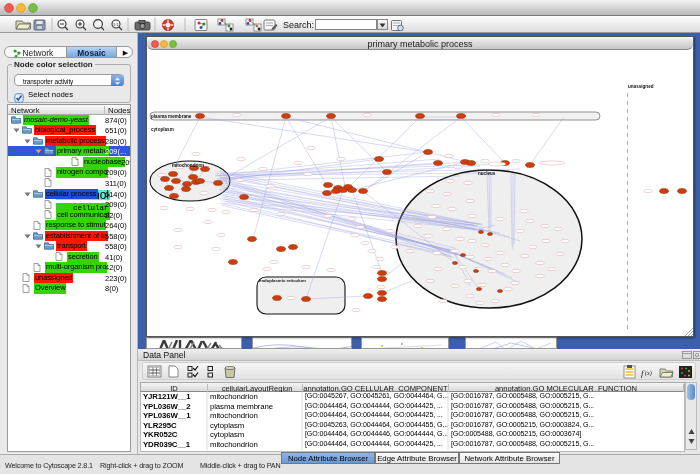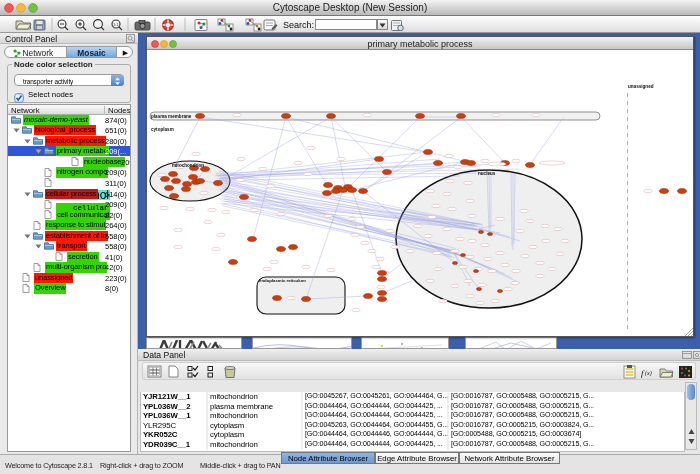--- a/index.html
+++ b/index.html
@@ -4,21 +4,20 @@
 html,body { width:700px; height:474px; overflow:hidden; font-family:"Liberation Sans", sans-serif; }
 .abs { position:absolute; }
 </style></head>
 <body style="position:relative;background:#e8e8e8;">
 <div class="abs" style="left:0;top:0;width:700px;height:16px;background:linear-gradient(#f4f4f4,#d0d0d0 60%,#b9b9b9);border-bottom:1px solid #777;">
 <svg class="abs" style="left:4px;top:3px" width="40" height="10" viewBox="0 0 40 10">
 <circle cx="5" cy="5" r="4.4" fill="#f45952" stroke="#d33e36" stroke-width="0.7"></circle>
 <circle cx="17" cy="5" r="4.4" fill="#f5b935" stroke="#d39c2a" stroke-width="0.7"></circle>
 <circle cx="29" cy="5" r="4.4" fill="#76c043" stroke="#5b9e2e" stroke-width="0.7"></circle>
 </svg>
-<div class="abs" style="left:0;top:2px;width:700px;text-align:center;font-size:10px;color:#222;">Cytoscape Desktop (New Session)</div>
 </div>
 <div class="abs" style="left:0;top:16px;width:700px;height:17px;background:linear-gradient(#fdfdfd,#dedede);border-bottom:1px solid #9a9a9a;">
 <svg class="abs" style="left:0;top:0" width="700" height="17" viewBox="0 0 700 17">
 <line x1="52" y1="2" x2="52" y2="15" stroke="#bbb"></line>
       <line x1="128" y1="2" x2="128" y2="15" stroke="#bbb"></line>
 <line x1="155" y1="2" x2="155" y2="15" stroke="#bbb"></line>
       <line x1="185" y1="2" x2="185" y2="15" stroke="#bbb"></line>
 <g>
 <path d="M16 5 l6 0 l1.5 2 l7 0 l0 6 l-14.5 0 Z" fill="#d9d9a8" stroke="#666" stroke-width="0.9"></path>
 <path d="M16 13 l3-5 l12 0 l-3 5 Z" fill="#efefc8" stroke="#666" stroke-width="0.9"></path>
@@ -91,28 +90,20 @@
       <path d="M0.5 0.5 L6.5 0.5 L3.5 4.5 Z" fill="#333"></path>
     </svg>
 <svg class="abs" style="left:391px;top:3px" width="13" height="12" viewBox="0 0 13 12">
 <rect x="0.5" y="1.5" width="10" height="10" rx="1" fill="#f2f2f2" stroke="#666" stroke-width="0.9"></rect>
 <line x1="2" y1="4" x2="9" y2="4" stroke="#999" stroke-width="0.7"></line>
       <line x1="2" y1="6.5" x2="9" y2="6.5" stroke="#999" stroke-width="0.7"></line>
 <circle cx="9.5" cy="9" r="2.8" fill="#cfe0f0" stroke="#456" stroke-width="0.8"></circle>
 </svg>
 </div>
 <div class="abs" style="left:0;top:33px;width:138px;height:421px;background:#e9e9e9;border-right:1px solid #b5b5b5;">
-<div class="abs" style="left:0;top:0;width:138px;height:11px;background:linear-gradient(#efefef,#d6d6d6);border-bottom:1px solid #bbb;">
-      <span style="position:absolute;left:5px;top:1px;font-size:8.6px;color:#111;">Control Panel</span>
-<svg class="abs" style="left:126px;top:1px" width="9" height="9" viewBox="0 0 9 9">
-        <rect x="0.5" y="0.5" width="8" height="8" fill="none" stroke="#888" stroke-width="0.8"></rect>
-        <circle cx="4" cy="4" r="2" fill="none" stroke="#888" stroke-width="0.8"></circle>
-        <line x1="5.5" y1="5.5" x2="7.5" y2="7.5" stroke="#888" stroke-width="0.8"></line>
-      </svg>
-    </div>
 <div class="abs" style="left:4px;top:13px;width:129px;height:12px;border:1px solid #999;border-radius:7px;background:#fafafa;overflow:hidden;">
 <div class="abs" style="left:0;top:0;width:62px;height:12px;border-right:1px solid #999;text-align:center;font-size:8.4px;line-height:12px;color:#222;">&nbsp;&nbsp;Network</div>
 <svg class="abs" style="left:8px;top:2px" width="8" height="9" viewBox="0 0 8 9">
         <circle cx="2" cy="2" r="1.5" fill="#2a2"></circle>
         <circle cx="6" cy="4" r="1.5" fill="#2a2"></circle>
         <circle cx="3" cy="7.5" r="1.5" fill="#2a2"></circle>
         <path d="M2 2 L6 4 L3 7.5" fill="none" stroke="#383" stroke-width="0.7"></path>
       </svg>
 <div class="abs" style="left:62px;top:0;width:50px;height:12px;border-right:1px solid #999;background:linear-gradient(#b5d5f5,#6ba0da);text-align:center;font-size:8.4px;line-height:12px;font-weight:bold;color:#102040;">Mosaic</div>
 <div class="abs" style="left:112px;top:0;width:17px;height:12px;text-align:center;font-size:7px;line-height:12px;color:#111;">▶</div>
@@ -222,21 +213,21 @@
 <div style="position:absolute;left:0;top:83.5px;width:123px;height:10.2px;">
 <svg style="position:absolute;left:16px;top:3px" width="7" height="5" viewBox="0 0 7 5">
           <path d="M0.5 0.5 L6.5 0.5 L3.5 4.5 Z" fill="#777"></path>
         </svg>
 <span style="position:absolute;left:25px;top:1px;line-height:0;">
           <svg style="display:block" width="10" height="8" viewBox="0 0 10 8">
             <path d="M0.5 1.8 L0.5 7.2 L9.5 7.2 L9.5 2.6 L5 2.6 L4.2 0.8 L0.5 0.8 Z" fill="#6d9cc8" stroke="#3c6a96" stroke-width="0.8"></path>
             <rect x="1" y="3" width="8" height="1" fill="#a8c8e4"></rect>
           </svg>
         </span>
-<span style="position:absolute;left:37px;top:0px;background:#b91c1c;color:#000;font-size:7.5px;letter-spacing:-0.1px;line-height:10.2px;white-space:nowrap;padding:0 1px;display:inline-block;max-width:65px;overflow:hidden;">cellular process</span>
+<span style="position:absolute;left:37px;top:0px;background:#1d4ed8;color:#000;font-size:7.5px;letter-spacing:-0.1px;line-height:10.2px;white-space:nowrap;padding:0 1px;display:inline-block;max-width:65px;overflow:hidden;">cellular process</span>
 <span style="position:absolute;left:97px;top:1px;font-size:7.5px;line-height:10.2px;color:#000;">614(0)</span>
 </div>
 <div style="position:absolute;left:0;top:94.0px;width:123px;height:10.2px;">
 <span style="position:absolute;left:36px;top:0.5px;line-height:0;">
           <svg style="display:block" width="8" height="9" viewBox="0 0 8 9">
             <path d="M1 0.5 L5 0.5 L7 2.5 L7 8.5 L1 8.5 Z" fill="#fdfdfd" stroke="#888" stroke-width="0.8"></path>
             <path d="M5 0.5 L5 2.5 L7 2.5" fill="none" stroke="#888" stroke-width="0.8"></path>
           </svg>
         </span>
 <span style="position:absolute;left:48px;top:4px;background:#35d503;color:#000;font-size:7.5px;letter-spacing:-0.1px;line-height:10.2px;white-space:nowrap;padding:0 17px;display:inline-block;max-width:54px;overflow:hidden;font-family:Liberation Mono, monospace;">cellular metabo</span>
@@ -360,21 +351,21 @@
         <circle cx="20" cy="6" r="1" fill="#cc0"></circle>
         <circle cx="40" cy="4" r="1" fill="#8a8"></circle>
         <circle cx="60" cy="8" r="1" fill="#cc0"></circle>
         <line x1="5" y1="9" x2="80" y2="5" stroke="#bbb" stroke-width="0.5"></line>
       </svg></div>
 <div class="abs" style="left:327px;top:304px;width:92px;height:12px;background:#fff;border:1px solid #999;overflow:hidden;"><svg width="92" height="12" viewBox="0 0 92 12">
         <path d="M10 10 L30 2 L40 10 L55 1 L70 9 L85 3" fill="none" stroke="#aab0e0" stroke-width="0.6"></path>
         <path d="M20 11 L45 3 L75 10" fill="none" stroke="#99a0e0" stroke-width="0.6"></path>
       </svg></div>
 <div class="abs" style="left:8px;top:3px;width:548px;height:301px;background:#fff;border:1px solid #555;box-shadow:1px 1px 2px rgba(0,0,0,0.4);">
-<div class="abs" style="left:0;top:0;width:546px;height:13px;background:linear-gradient(#f2f2f2,#c6c6c6);border-bottom:1px solid #888;">
+<div class="abs" style="left:0;top:0;width:546px;height:13px;background:linear-gradient(#f2f2f2,#c6c6c6);border-bottom:1px solid #888;border-radius:6px;">
 <svg class="abs" style="left:4px;top:3px" width="28" height="8" viewBox="0 0 28 8">
 <circle cx="4" cy="4" r="3.5" fill="#f45952" stroke="#c33" stroke-width="0.6"></circle>
 <circle cx="13" cy="4" r="3.5" fill="#f5b935" stroke="#c92" stroke-width="0.6"></circle>
 <circle cx="22" cy="4" r="3.5" fill="#76c043" stroke="#592" stroke-width="0.6"></circle>
 </svg>
 <div class="abs" style="left:0;top:2px;width:546px;text-align:center;font-size:9px;color:#222;">primary metabolic process</div>
 </div>
 <div class="abs" style="left:0;top:13px;width:546px;height:286px;background:#fff;overflow:hidden;">
 <svg width="546" height="288" viewBox="0 0 546 288" style="position:absolute;left:0;top:0">
 <rect x="3" y="62" width="450" height="8" rx="4" ry="4" fill="#f1f1f1" stroke="#666" stroke-width="0.7"></rect>
@@ -704,36 +695,42 @@
             <rect x="56" y="1" width="13" height="12" fill="#222"></rect>
             <circle cx="59" cy="3.5" r="1" fill="#e33"></circle>
             <circle cx="63" cy="3.5" r="1" fill="#3a3"></circle>
             <circle cx="66" cy="6" r="1" fill="#ea0"></circle>
             <circle cx="59" cy="8" r="1" fill="#3a3"></circle>
             <circle cx="62" cy="10.5" r="1" fill="#e33"></circle>
             <circle cx="66" cy="10.5" r="1" fill="#ea0"></circle>
           </g>
 </svg>
 </div>
+<div class="abs" style="left:2px;top:33px;width:545px;height:9.5px;background:linear-gradient(#f4f4f4,#d9d9d9);border:1px solid #aaa;border-bottom:1px solid #888;">
+<span class="abs" style="left:0px;top:0.5px;width:67px;text-align:center;font-size:7.6px;color:#111;border-right:1px solid #bbb;overflow:hidden;white-space:nowrap;">ID</span>
+<span class="abs" style="left:67px;top:0.5px;width:95px;text-align:center;font-size:7.6px;color:#111;border-right:1px solid #bbb;overflow:hidden;white-space:nowrap;">_cellularLayoutRegion</span>
+<span class="abs" style="left:162px;top:0.5px;width:146px;text-align:center;font-size:7.6px;color:#111;border-right:1px solid #bbb;overflow:hidden;white-space:nowrap;">annotation.GO CELLULAR_COMPONENT</span>
+<span class="abs" style="left:308px;top:0.5px;width:235px;text-align:center;font-size:7.6px;color:#111;border-right:1px solid #bbb;overflow:hidden;white-space:nowrap;">annotation.GO MOLECULAR_FUNCTION</span>
+</div>
 <div class="abs" style="left:2px;top:42.5px;width:545px;height:60px;background:#fff;border:1px solid #bbb;border-top:none;"></div>
 </div>
 </div>
 <div style="position:absolute;left:140px;top:392.0px;width:67px;height:9.6px;font-size:7.8px;line-height:9.6px;font-weight:bold;white-space:nowrap;overflow:hidden;color:#000;padding-left:3px;letter-spacing:-0.1px;">YJR121W__1</div>
 <div style="position:absolute;left:207px;top:392.0px;width:95px;height:9.6px;font-size:7.8px;line-height:9.6px;white-space:nowrap;overflow:hidden;color:#000;padding-left:3px;letter-spacing:-0.1px;">mitochondrion</div>
 <div style="position:absolute;left:302px;top:392.0px;width:146px;height:9.6px;font-size:7.1px;line-height:9.6px;white-space:nowrap;overflow:hidden;color:#000;padding-left:3px;letter-spacing:-0.1px;">[GO:0045267, GO:0045261, GO:0044464, G...</div>
 <div style="position:absolute;left:448px;top:392.0px;width:235px;height:9.6px;font-size:7.1px;line-height:9.6px;white-space:nowrap;overflow:hidden;color:#000;padding-left:3px;letter-spacing:-0.1px;">[GO:0016787, GO:0005488, GO:0005215, G...</div>
 <div style="position:absolute;left:140px;top:401.6px;width:67px;height:9.6px;font-size:7.8px;line-height:9.6px;font-weight:bold;white-space:nowrap;overflow:hidden;color:#000;padding-left:3px;letter-spacing:-0.1px;">YPL036W__2</div>
 <div style="position:absolute;left:207px;top:401.6px;width:95px;height:9.6px;font-size:7.8px;line-height:9.6px;white-space:nowrap;overflow:hidden;color:#000;padding-left:3px;letter-spacing:-0.1px;">plasma membrane</div>
 <div style="position:absolute;left:302px;top:401.6px;width:146px;height:9.6px;font-size:7.1px;line-height:9.6px;white-space:nowrap;overflow:hidden;color:#000;padding-left:3px;letter-spacing:-0.1px;">[GO:0044464, GO:0044444, GO:0044425, ...</div>
 <div style="position:absolute;left:448px;top:401.6px;width:235px;height:9.6px;font-size:7.1px;line-height:9.6px;white-space:nowrap;overflow:hidden;color:#000;padding-left:3px;letter-spacing:-0.1px;">[GO:0016787, GO:0005488, GO:0005215, G...</div>
 <div style="position:absolute;left:140px;top:411.2px;width:67px;height:9.6px;font-size:7.8px;line-height:9.6px;font-weight:bold;white-space:nowrap;overflow:hidden;color:#000;padding-left:3px;letter-spacing:-0.1px;">YPL036W__1</div>
 <div style="position:absolute;left:207px;top:411.2px;width:95px;height:9.6px;font-size:7.8px;line-height:9.6px;white-space:nowrap;overflow:hidden;color:#000;padding-left:3px;letter-spacing:-0.1px;">mitochondrion</div>
 <div style="position:absolute;left:302px;top:411.2px;width:146px;height:9.6px;font-size:7.1px;line-height:9.6px;white-space:nowrap;overflow:hidden;color:#000;padding-left:3px;letter-spacing:-0.1px;">[GO:0044464, GO:0044444, GO:0044425, ...</div>
 <div style="position:absolute;left:448px;top:411.2px;width:235px;height:9.6px;font-size:7.1px;line-height:9.6px;white-space:nowrap;overflow:hidden;color:#000;padding-left:3px;letter-spacing:-0.1px;">[GO:0016787, GO:0005488, GO:0005215, G...</div>
-<div style="position:absolute;left:140px;top:420.8px;width:67px;height:9.6px;font-size:7.8px;line-height:9.6px;font-weight:normal;white-space:nowrap;overflow:hidden;color:#000;padding-left:3px;letter-spacing:-0.1px;">YLR295C</div>
+<div style="position:absolute;left:140px;top:420.8px;width:67px;height:9.6px;font-size:7.8px;line-height:9.6px;font-weight:bold;white-space:nowrap;overflow:hidden;color:#000;padding-left:3px;letter-spacing:-0.1px;">YLR295C</div>
 <div style="position:absolute;left:207px;top:420.8px;width:95px;height:9.6px;font-size:7.8px;line-height:9.6px;white-space:nowrap;overflow:hidden;color:#000;padding-left:3px;letter-spacing:-0.1px;">cytoplasm</div>
 <div style="position:absolute;left:302px;top:420.8px;width:146px;height:9.6px;font-size:7.1px;line-height:9.6px;white-space:nowrap;overflow:hidden;color:#000;padding-left:3px;letter-spacing:-0.1px;">[GO:0045263, GO:0044464, GO:0044455, G...</div>
 <div style="position:absolute;left:448px;top:420.8px;width:235px;height:9.6px;font-size:7.1px;line-height:9.6px;white-space:nowrap;overflow:hidden;color:#000;padding-left:3px;letter-spacing:-0.1px;">[GO:0016787, GO:0005215, GO:0003824, G...</div>
 <div style="position:absolute;left:140px;top:430.4px;width:67px;height:9.6px;font-size:7.8px;line-height:9.6px;font-weight:bold;white-space:nowrap;overflow:hidden;color:#000;padding-left:3px;letter-spacing:-0.1px;">YKR052C</div>
 <div style="position:absolute;left:207px;top:430.4px;width:95px;height:9.6px;font-size:7.8px;line-height:9.6px;white-space:nowrap;overflow:hidden;color:#000;padding-left:3px;letter-spacing:-0.1px;">cytoplasm</div>
 <div style="position:absolute;left:302px;top:430.4px;width:146px;height:9.6px;font-size:7.1px;line-height:9.6px;white-space:nowrap;overflow:hidden;color:#000;padding-left:3px;letter-spacing:-0.1px;">[GO:0044464, GO:0044446, GO:0044444, G...</div>
 <div style="position:absolute;left:448px;top:430.4px;width:235px;height:9.6px;font-size:7.1px;line-height:9.6px;white-space:nowrap;overflow:hidden;color:#000;padding-left:3px;letter-spacing:-0.1px;">[GO:0005488, GO:0005215, GO:0003674]</div>
 <div style="position:absolute;left:140px;top:440.0px;width:67px;height:9.6px;font-size:7.8px;line-height:9.6px;font-weight:bold;white-space:nowrap;overflow:hidden;color:#000;padding-left:3px;letter-spacing:-0.1px;">YDR039C__1</div>
 <div style="position:absolute;left:207px;top:440.0px;width:95px;height:9.6px;font-size:7.8px;line-height:9.6px;white-space:nowrap;overflow:hidden;color:#000;padding-left:3px;letter-spacing:-0.1px;">mitochondrion</div>
 <div style="position:absolute;left:302px;top:440.0px;width:146px;height:9.6px;font-size:7.1px;line-height:9.6px;white-space:nowrap;overflow:hidden;color:#000;padding-left:3px;letter-spacing:-0.1px;">[GO:0044464, GO:0044444, GO:0044425, ...</div>

